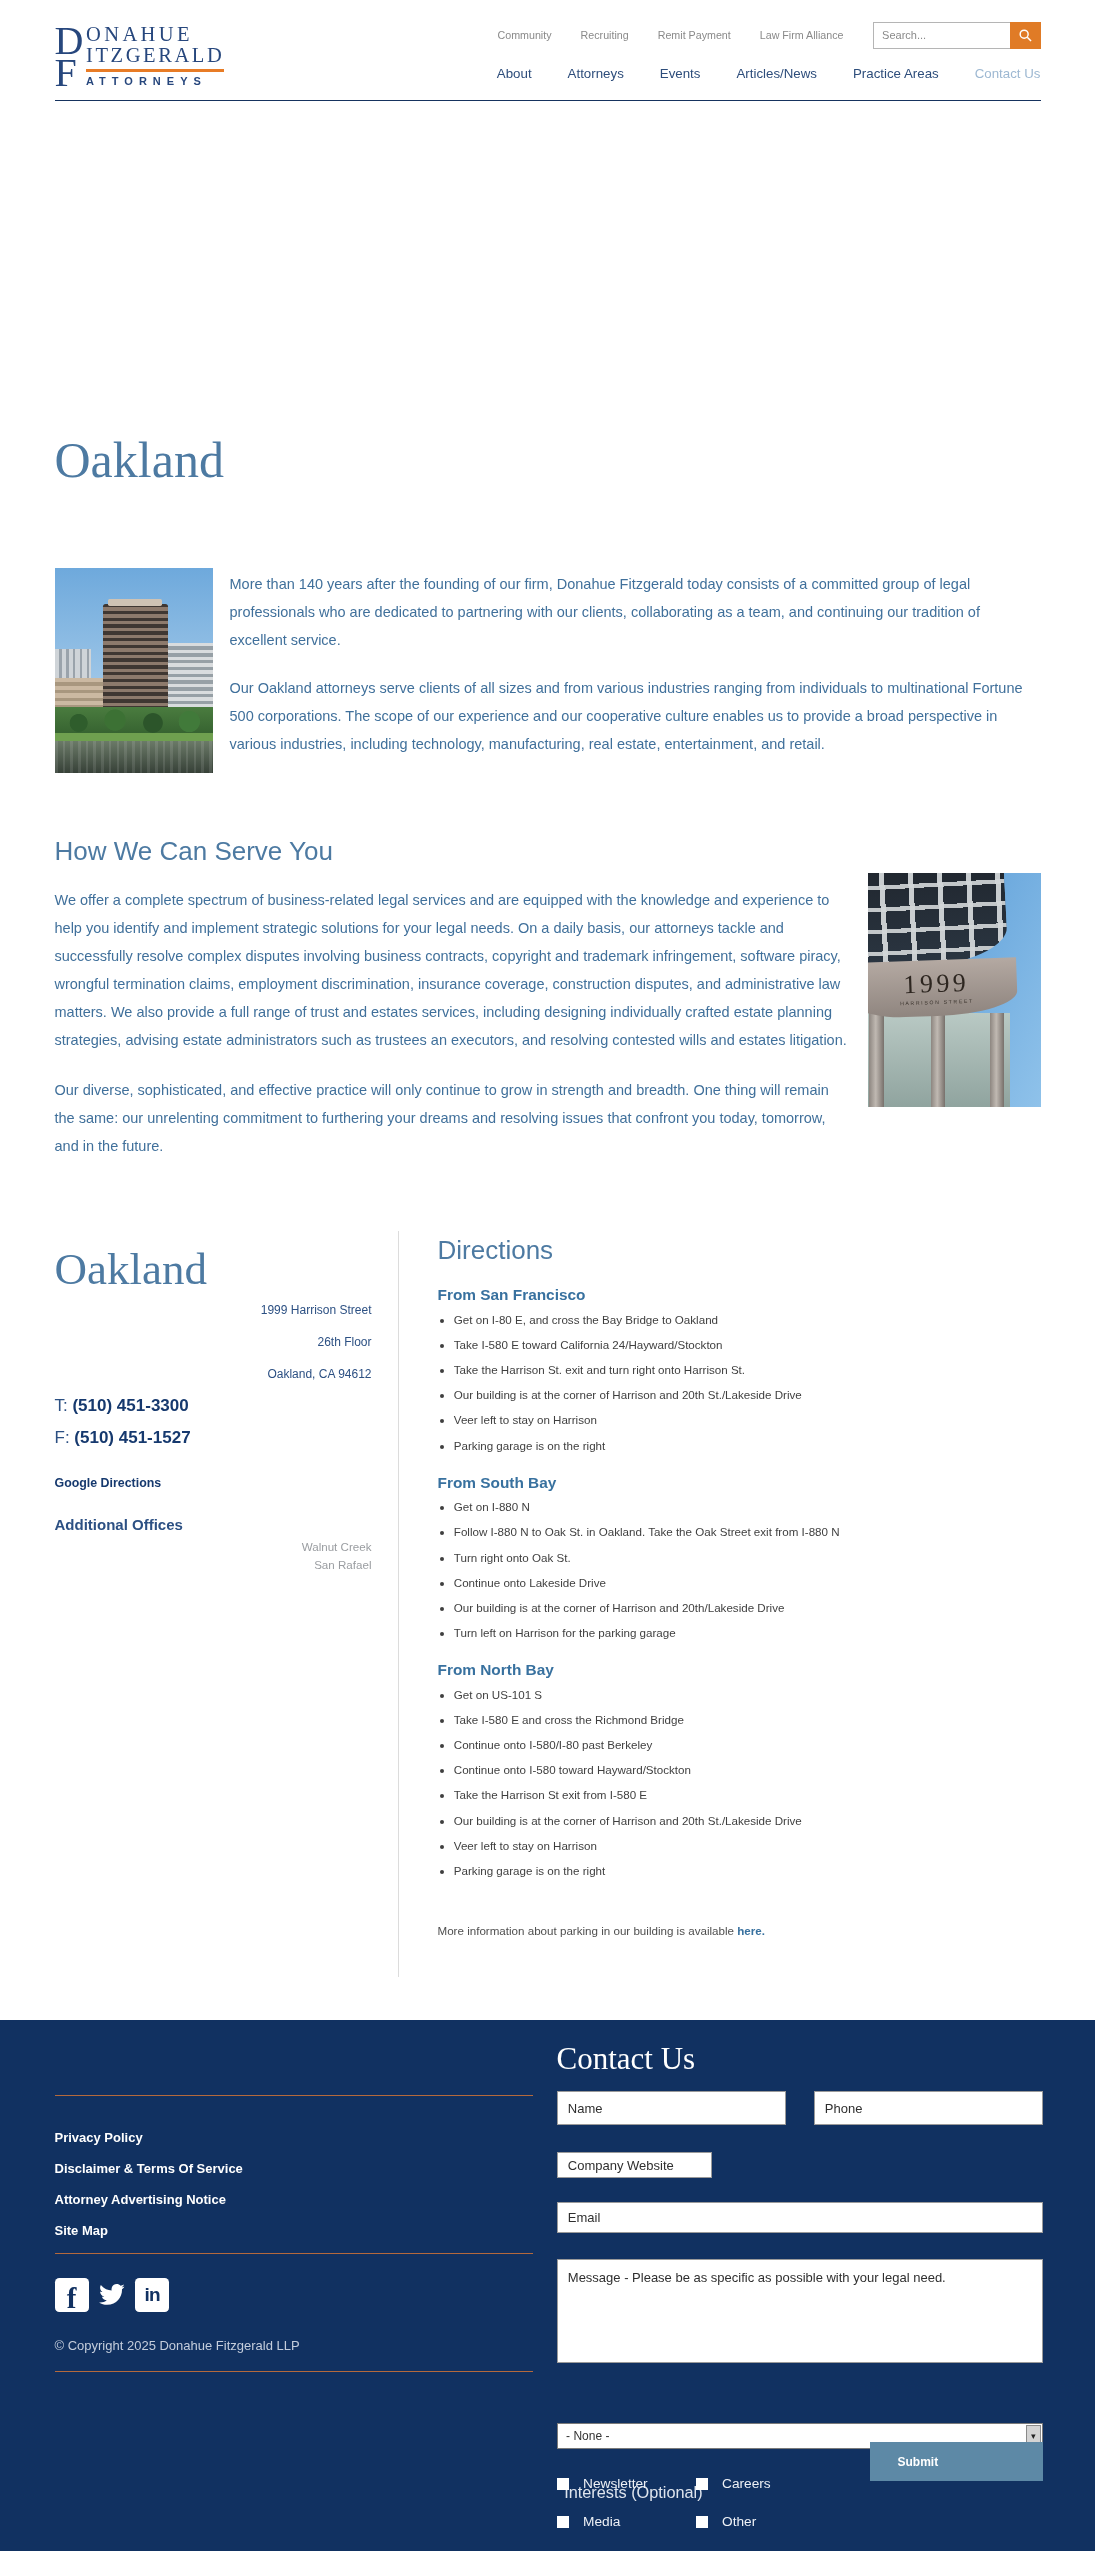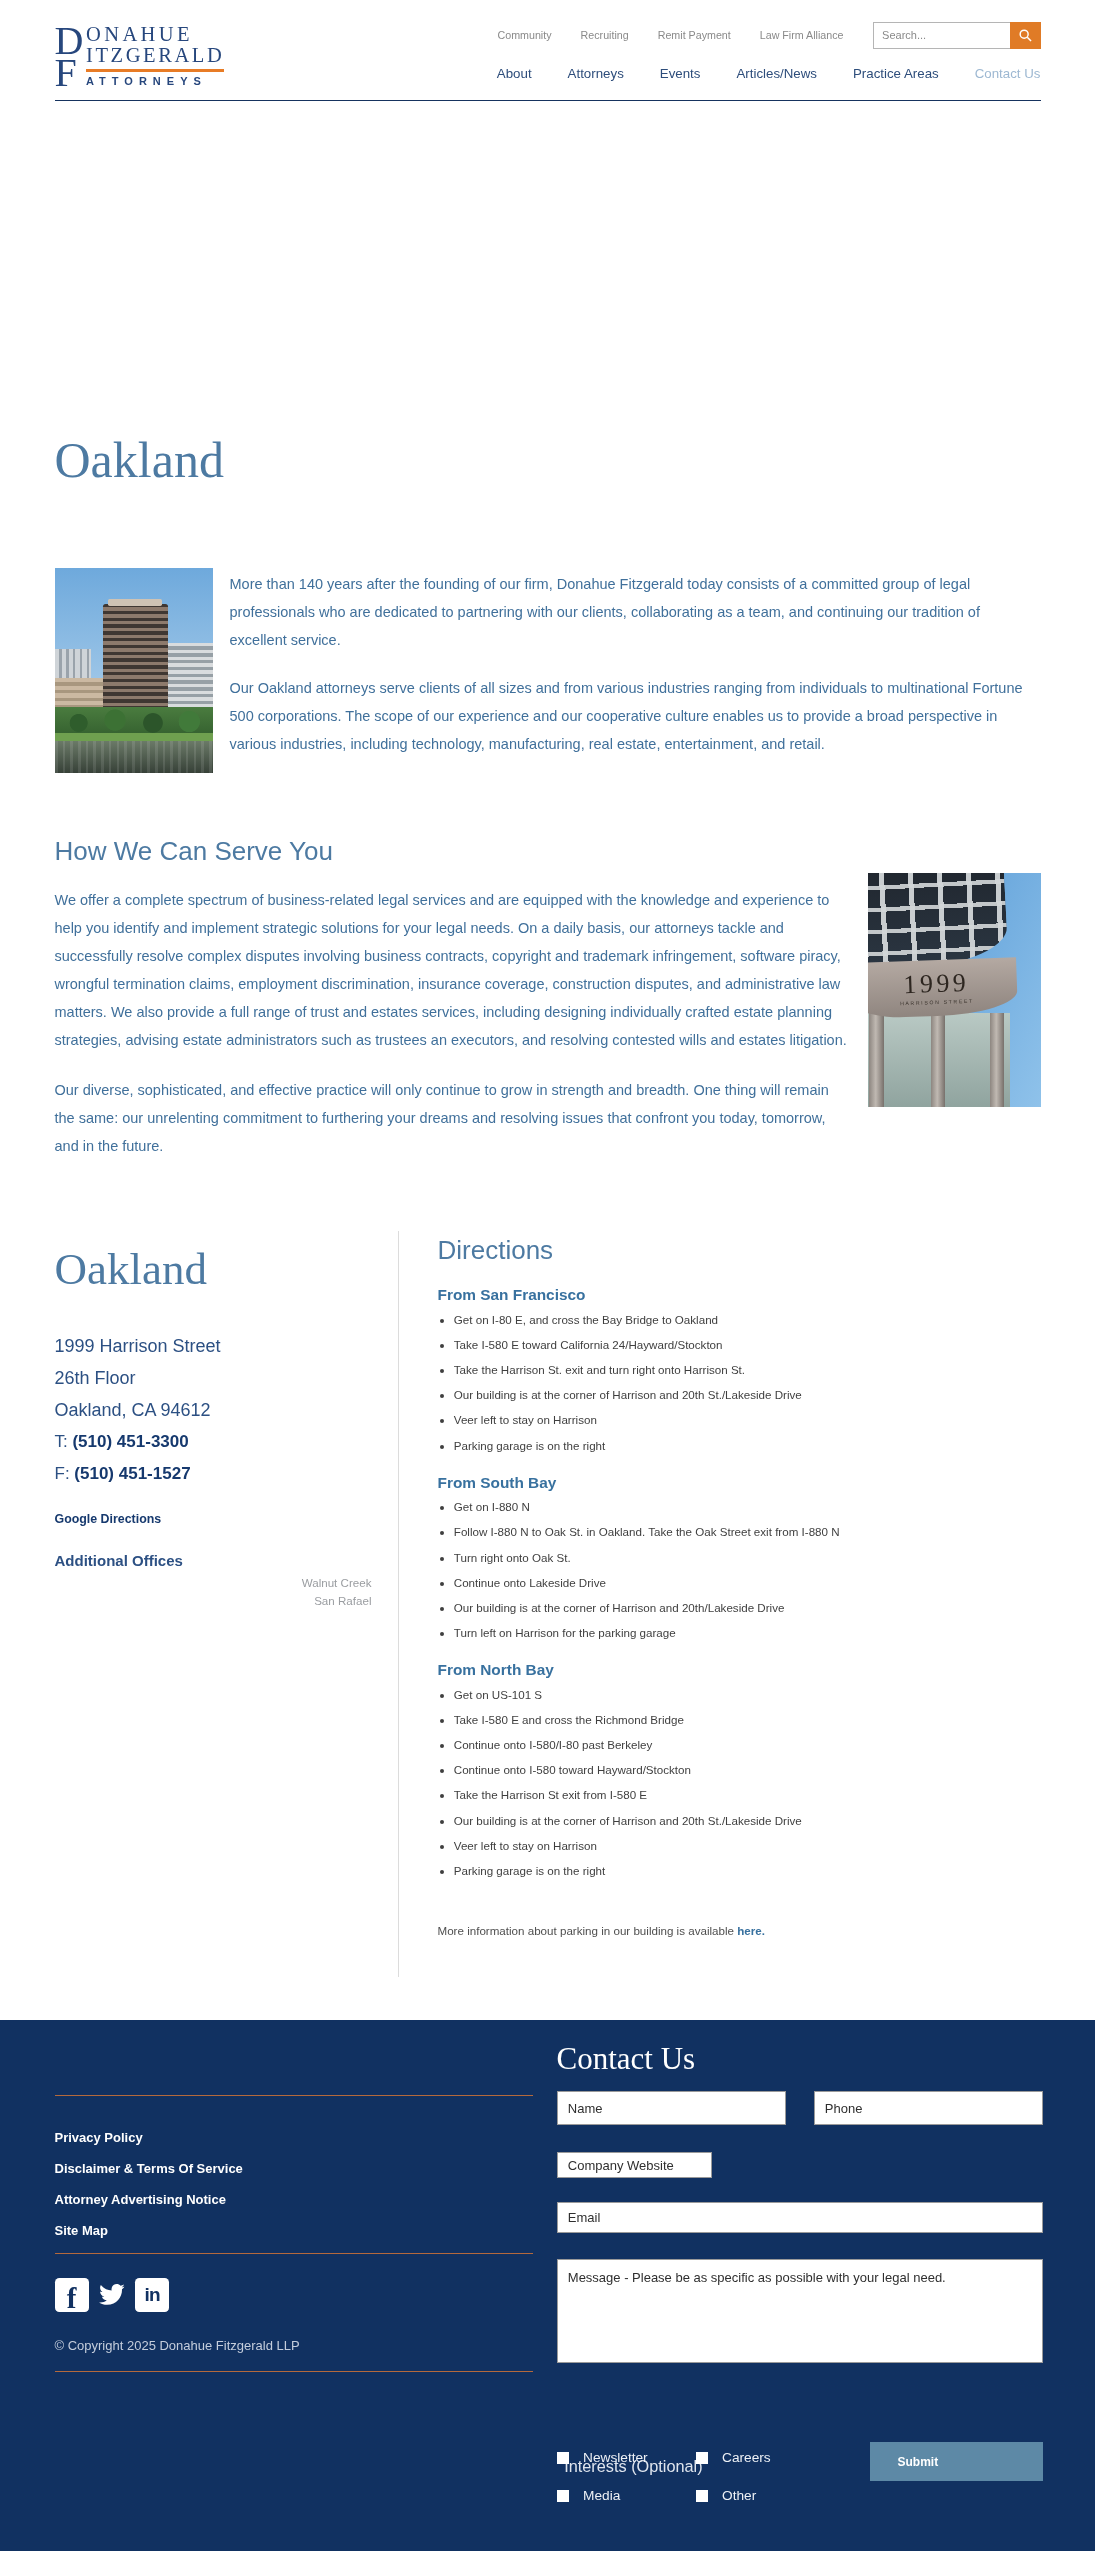--- a/index.html
+++ b/index.html
@@ -103,21 +103,21 @@
       background:linear-gradient(#b9c9c4,#8fa39e); }
   .p2-col { position:absolute; top:140px; width:14.5px; height:96px;
       background:linear-gradient(90deg,#8d8680,#c0b9b2 45%,#77706b); }
   .p2-col.c1{ left:1.7px; } .p2-col.c2{ left:63px; } .p2-col.c3{ left:122px; }
 
   
   .office-section { margin-top:71px; }
   .office-section .container { display:flex; }
   .office-col { width:344px; flex:0 0 344px; border-right:0.9px solid #dcdcdc; padding-right:26px; }
   h2.office-title { font-family:"Liberation Serif",serif; font-weight:400; font-size:45px; color:#4d7aa2; margin:13.7px 0 0 0; line-height:1.1; }
-  .address { margin-top:36px; font-size:18px; line-height:32px; color:#2c5083; }
+  .address { font-size:12px; line-height:32px; color:#2c5083;text-align:right; }
   .tf-line { font-size:17px; line-height:32px; color:#2c5083; }
   .tf-line a { font-weight:bold; color:#16396e; text-decoration:none; }
   .gdir { display:inline-block; margin-top:22px; font-size:12.4px; font-weight:bold; color:#16396e; text-decoration:none; }
   .addl-title { margin:26px 0 5.1px 0; font-size:15px; font-weight:bold; color:#2c5083; }
   .office-links a { display:block; font-size:11.6px; line-height:18px; color:#9a9da1; text-decoration:none;text-align:right; }
 
   .dir-col { flex:1; padding-left:39px; padding-bottom:29px; }
   h2.dir-title { font-weight:400; font-size:26px; color:#4d7aa2; margin:3.4px 0 0 0; }
   .dir-sub { font-size:15.4px; font-weight:bold; color:#38719f; margin:20.5px 0 8.6px 0; }
   .dir-col ul { list-style:disc; margin:0; padding-left:16.3px; }
@@ -356,20 +356,24 @@
       <h2 class="contact-title">Contact Us</h2>
       <div class="form-row">
         <input class="tin in-half" type="text" placeholder="Name" style="">
         <input class="tin in-half" type="text" placeholder="Phone" style="">
       </div>
       <input class="tin in-company" type="text" placeholder="Company Website" style="">
       <input class="tin in-email" type="text" placeholder="Email" style="">
       <textarea class="tin in-msg" placeholder="Message - Please be as specific as possible with your legal need." style=""></textarea>
 
       <div class="form-bottom">
+        <div class="select-fake">
+          <span class="sel-text">- None -</span>
+          <span class="sel-arrow">▼</span>
+        </div>
         <button class="submit-btn">Submit</button>
         <div class="interests-block">
           <div class="interests-label">Interests (Optional)</div>
           <label class="chk-row r1c1">
             <input type="checkbox" style="">
               <span>Newsletter</span>
           </label>
           <label class="chk-row r1c2">
             <input type="checkbox" style="">
               <span>Careers</span>

